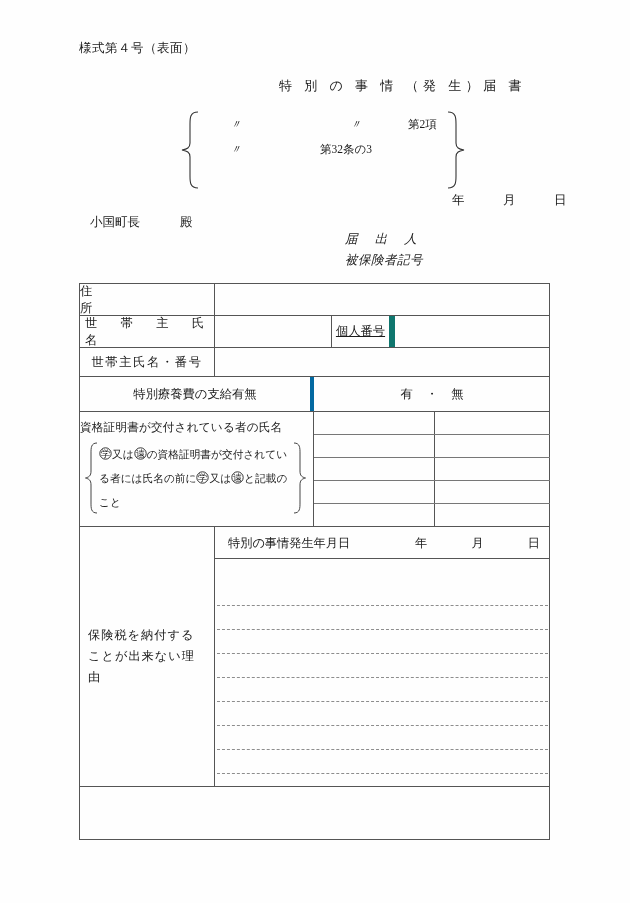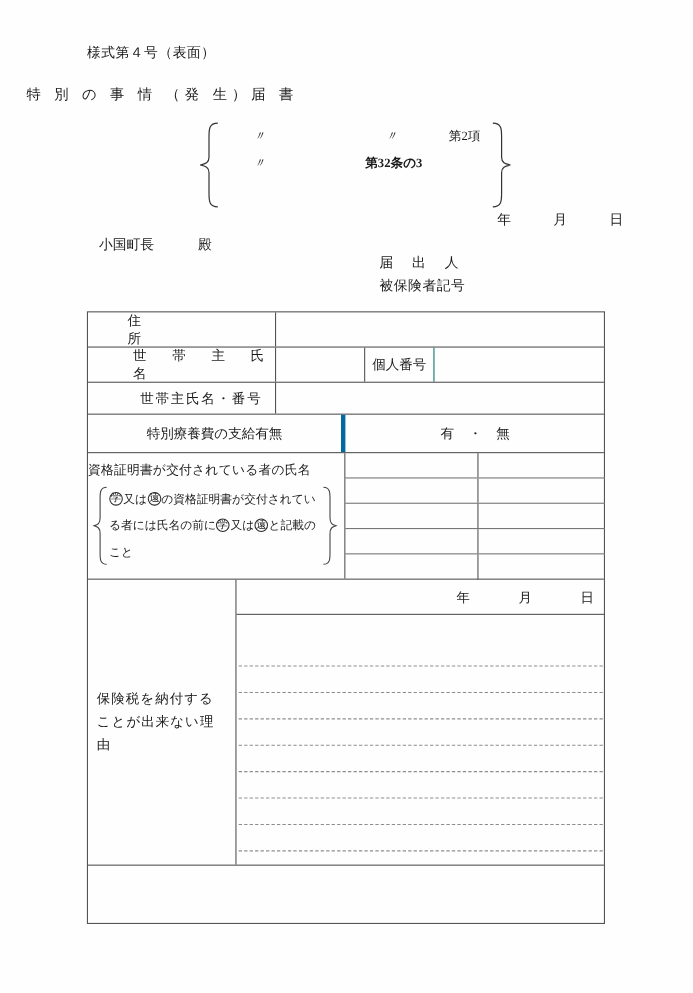--- a/index.html
+++ b/index.html
@@ -28,21 +28,21 @@
     top: 40px;
     font-size: 12.5px;
     letter-spacing: 0.5px;
     white-space: nowrap;
   }
   .doc-title {
     position: absolute;
     left: 0;
     top: 77px;
     width: 526px;
-    text-align: left;
+    text-align: right;
     font-size: 13px;
     letter-spacing: 4.5px;
     padding-left: 24px;
     white-space: nowrap;
   }
 
   
   .legal-block {
     position: absolute;
     left: 178px;
@@ -70,21 +70,21 @@
   .legal-line {
     height: 25px;
     line-height: 25px;
     white-space: nowrap;
     position: relative;
   }
   .legal-line.l1 { text-align: center; }
   .legal-line .dt1 { position: absolute; left: 30px;  font-style: italic; }
   .legal-line .dt2 { position: absolute; left: 150px; font-style: italic; }
   .legal-line .tail2 { position: absolute; left: 208px; }
-  .legal-line .mid3  { position: absolute; left: 132px; font-weight: bold; }
+  .legal-line .mid3  { position: absolute; left: 120px; }
 
   
   .date-line {
     position: absolute;
     left: 452px;
     top: 192px;
     font-size: 12.5px;
     letter-spacing: 13px;
     white-space: nowrap;
   }
@@ -95,20 +95,21 @@
     font-size: 12.5px;
     white-space: nowrap;
   }
   .addressee .hon { margin-left: 40px; }
   .submitter {
     position: absolute;
     left: 345px;
     top: 231px;
     font-size: 12.5px;
     white-space: nowrap;
+    font-style: italic;
   }
   .submitter .s1 { letter-spacing: 7px; display: block; }
   .submitter .s2 { display: block; margin-top: 4px; letter-spacing: 0.5px; }
 
   
   #tbl {
     position: absolute;
     left: 79px;
     top: 283px;
     width: 471px;
@@ -135,37 +136,38 @@
   .cell-val {
     position: absolute;
     top: 0;
     height: 100%;
   }
 
   
   .r-addr  { height: 32px; }
   .r-name  { height: 32px; }
   .r-insno { height: 29px; }
-  .lbl-w135 { width: 135px; margin-left: 36px; }
+  .lbl-w135 { width: 135px; }
   .sp-wide  { letter-spacing: 8px; padding-left: 8px; }
   .sp-med   { letter-spacing: 5.5px; padding-left: 5px; }
   .sp-tight { letter-spacing: 1.6px; }
 
   .mynum-lbl {
     position: absolute;
     left: 251px;
     top: 0;
     width: 64px;
     height: 100%;
     border-left: 1px solid #555;
-    border-right: 1px solid #0f766e;
+    border-right: 6px solid #0f766e;
     font-size: 12.3px;
     display: flex;
     align-items: center;
     justify-content: center;
+    text-decoration: underline;
   }
 
   
   .r-spec { height: 35px; }
   .spec-lbl {
     position: absolute;
     left: 0; top: 0;
     width: 234px; height: 100%;
     border-right: 4px solid #0369a1;
     font-size: 12.3px;
@@ -398,20 +400,21 @@
         <div class="g-row">
             <span class="g-div"></span>
           </div>
       </div>
     </div>
 
     <div class="row r-reason">
       <div class="reason-lbl">保険税を納付することが出来ない理由</div>
       <div class="reason-right">
         <div class="reason-date">
+          <span class="rd-lbl">特別の事情発生年月日</span>
           <span class="rd-ymd">年　月　日</span>
         </div>
         <div class="reason-lines">
           <div class="dl"></div>
           <div class="dl"></div>
           <div class="dl"></div>
           <div class="dl"></div>
           <div class="dl"></div>
           <div class="dl"></div>
           <div class="dl"></div>

